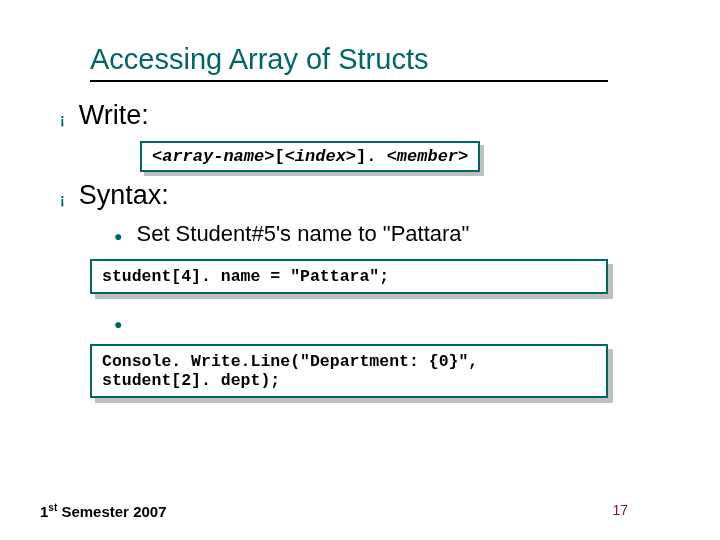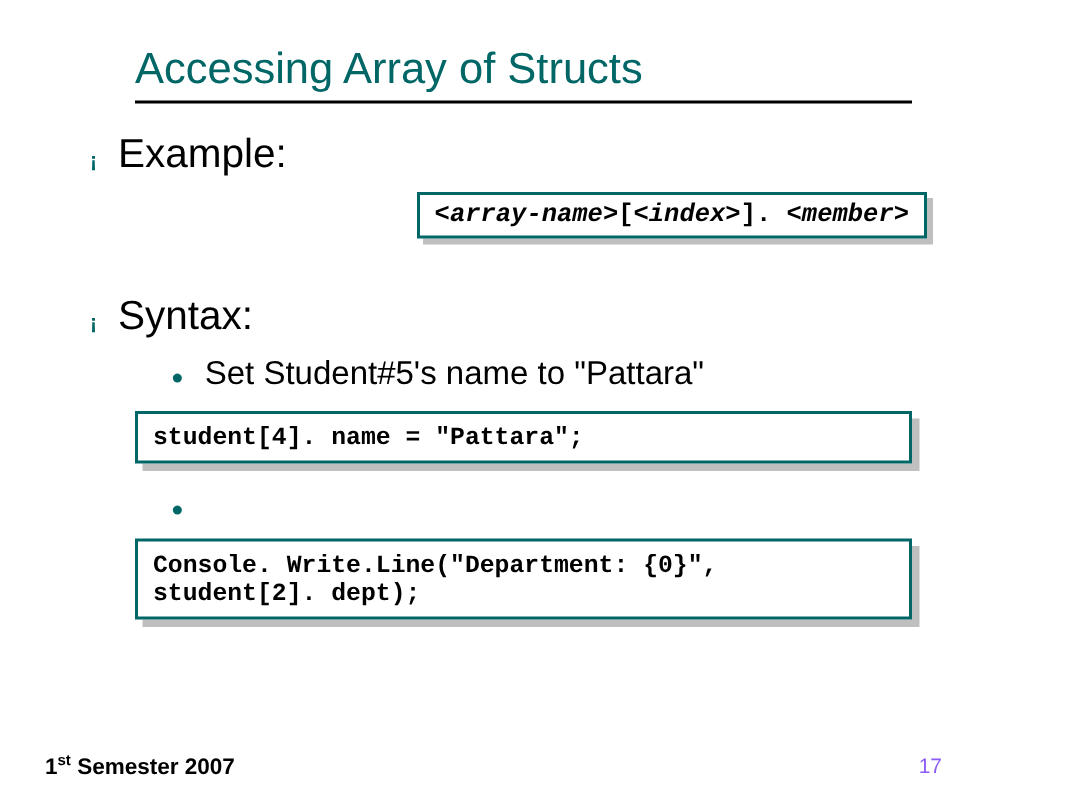--- a/index.html
+++ b/index.html
@@ -1,21 +1,21 @@
 <!DOCTYPE html>
 <html><head>
 <meta charset="utf-8">
 <style>
   * { box-sizing: border-box; margin: 0; padding: 0; }
   html, body { width: 720px; height: 540px; background: #fff; font-family: Verdana, Arial, sans-serif; }
   .slide {
     width: 658px;
     height: 540px;
     position: relative;
-    padding: 30px 40px 20px 40px;
+    padding: 43px 40px 20px 40px;
   }
   .title-wrap {
     margin-left: 50px;
     margin-bottom: 4px;
   }
   .title {
     font-size: 29px;
     color: #006666;
     font-family: Arial, sans-serif;
   }
@@ -50,22 +50,21 @@
     box-shadow: 4px 4px 0 #bfbfbf;
     padding: 4px 10px;
     font-family: "Courier New", monospace;
     font-weight: bold;
     font-size: 17px;
     color: #000;
   }
   .codebox .ital { font-style: italic; }
   .syntax-row {
     margin-left: 100px;
-    margin-bottom: 36px;
-    text-align: right;
+    margin-bottom: 8px;
   }
   .bullet2 {
     display: flex;
     align-items: baseline;
     gap: 14px;
     margin-left: 74px;
     margin-bottom: 12px;
   }
   .dot {
     color: #006666;
@@ -85,50 +84,50 @@
     font-family: "Courier New", monospace;
     font-weight: bold;
     font-size: 16.5px;
     color: #000;
     margin-left: 50px;
     margin-right: 10px;
     margin-bottom: 22px;
   }
   .footer {
     position: absolute;
-    left: 30px;
+    left: 40px;
     bottom: 20px;
     font-size: 15px;
     font-weight: bold;
     color: #000;
     font-family: Verdana, sans-serif;
   }
   .footer sup { font-size: 10px; vertical-align: super; }
   .pagenum {
     position: absolute;
     right: 30px;
     bottom: 22px;
     font-size: 14px;
-    color: #8b5cf6;
+    color: #7f1d1d;
     font-family: Verdana, sans-serif;
   }
 </style>
 </head>
 <body>
 
 <div class="slide">
 
   <div class="title-wrap">
     <div class="title">Accessing Array of Structs</div>
   </div>
   <hr class="title-rule">
 
   <div class="bullet1">
     <span class="circ">¡</span>
-    <span class="h1-text">Example:</span>
+    <span class="h1-text">Write:</span>
   </div>
 
   <div class="syntax-row">
     <span class="codebox">
       <span class="ital">&lt;array-name&gt;</span><span>[</span><span class="ital">&lt;index&gt;</span><span>]. </span><span class="ital">&lt;member&gt;</span>
     </span>
   </div>
 
   <div class="bullet1">
     <span class="circ">¡</span>

